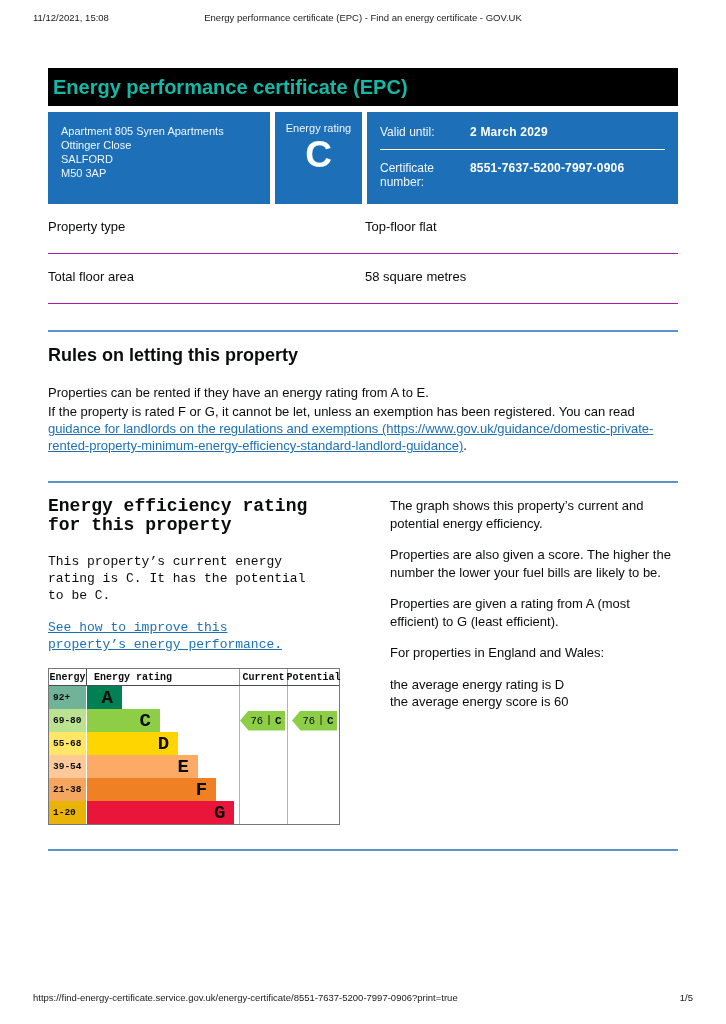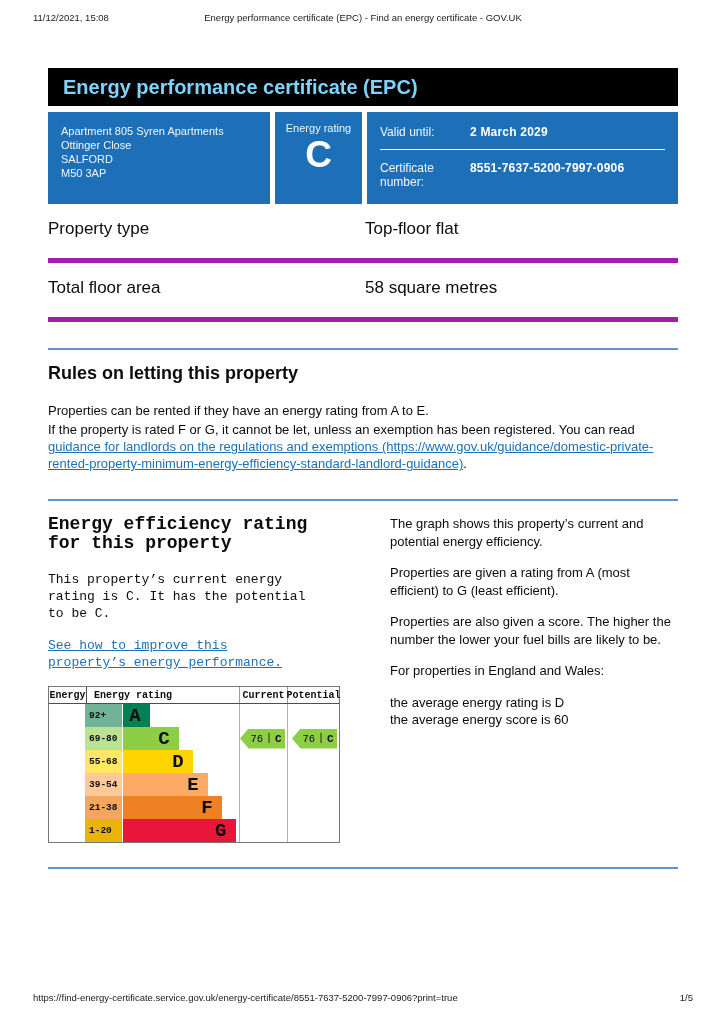--- a/index.html
+++ b/index.html
@@ -10,36 +10,36 @@
     color:#0b0c0c; -webkit-font-smoothing:antialiased;
   }
   
   .print-header { position:absolute; top:12px; left:33px; right:33px; font-size:9.5px; color:#1a1a1a; }
   .print-header .dt { float:left; }
   .print-header .ttl { position:absolute; left:50%; transform:translateX(-50%); white-space:nowrap; }
   .print-footer { position:absolute; left:33px; right:33px; bottom:21px; display:flex; justify-content:space-between; font-size:9.5px; color:#1a1a1a; }
 
   .content { position:absolute; left:48px; top:0; width:630px; }
 
-  .banner { margin-top:68px; height:38px; background:#000000; color:#7dd3fc;
-    display:flex; align-items:center; padding-left:15px; font-size:20px; font-weight:bold; }
+  .banner { margin-top:68px; height:38px; background:#000000; color:#14b8a6;
+    display:flex; align-items:center; padding-left:5px; font-size:20px; font-weight:bold; }
 
   .cert-row { display:flex; gap:5px; margin-top:6px; height:92px; }
   .box { background:#1d70b8; color:#ffffff; }
   .box.address { width:222px; padding:12px 13px; font-size:11px; line-height:14px; color:rgba(255,255,255,0.93); }
   .box.rating { width:87px; text-align:center; padding-top:10px; }
   .box.rating .lbl { font-size:11px; color:rgba(255,255,255,0.93); }
   .box.rating .big { font-size:37px; font-weight:bold; line-height:42px; }
   .box.validity { flex:1; padding:13px; font-size:12px; }
   .vrow { display:flex; align-items:baseline; }
   .vlabel { width:90px; flex:0 0 90px; color:rgba(255,255,255,0.93); }
   .vvalue { font-weight:bold; letter-spacing:0.2px; }
   .vdivider { border-top:1px solid #ffffff; margin:10px 0 11px; }
 
-  .summary-row { display:flex; padding:15px 0 19px; border-bottom:5px solid #a21caf; font-size:17px; }
+  .summary-row { display:flex; padding:15px 0 19px; border-bottom:1px solid #a21caf; font-size:13px; }
   .summary-row:first-of-type { margin-top:4px; }
   .summary-label { width:317px; flex:0 0 317px; }
 
   hr.blue { border:none; border-top:2px solid #5b94cd; }
   .hr1 { margin-top:26px; } .hr2 { margin-top:27px; } .hr3 { margin-top:24px; }
 
   h2.section { font-size:18px; line-height:19px; font-weight:bold; margin-top:14px; }
   .rules p { font-size:13px; line-height:17px; margin-top:19px; }
   .rules p.p2 { margin-top:2px; }
   a.link { color:#1d70b8; text-decoration:underline; cursor:pointer; }
@@ -54,21 +54,21 @@
   .col-right .avg div { font-size:13px; line-height:17.5px; }
 
   
   .epc-chart { margin-top:15px; width:292px; border:1px solid #777777; }
   .chart-grid-row { display:grid; grid-template-columns:38px 1fr 48px 52px; }
   .chart-header { height:17px; border-bottom:1px solid #4d4d4d; font-size:10px; font-weight:bold; }
   .chart-header > span { display:flex; align-items:center; }
   .h-score { justify-content:center; border-right:1px solid #4d4d4d; }
   .h-rating { padding-left:7px; }
   .h-cur, .h-pot { justify-content:center; border-left:1px solid #9b9b9b; }
-  .chart-row { height:23px;margin-left:36px; }
+  .chart-row { height:23px; }
   .cell-score { font-size:9.5px; font-weight:bold; display:flex; align-items:center; padding-left:4px; border-right:1px solid #ffffff; }
   .cell-rating { position:relative; }
   .band-bar { height:100%; display:flex; align-items:center; justify-content:flex-end; padding-right:9px; font-weight:bold; font-size:19px; color:#0b0c0c; }
   .cell-cp { border-left:1px solid #b1b4b6; display:flex; align-items:center; justify-content:flex-end; padding-right:2px; background:#ffffff; }
   .rating-arrow { width:45px; height:20px; clip-path:polygon(0 50%, 19% 0, 100% 0, 100% 100%, 19% 100%);
     display:flex; align-items:center; justify-content:center; padding-left:7px; font-size:10.5px; color:#0b0c0c;text-align:right; }
   .rating-arrow .sep { margin:0 3px; font-size:10px; }
   .rating-arrow b { font-size:11px; }
 </style>
 </head>
@@ -199,22 +199,22 @@
                 <div class="band-bar" style="width: 97%; background: rgb(233, 21, 59);">G</div>
               </div>
               <div class="cell-cp"></div>
               <div class="cell-cp"></div>
             </div>
           </div>
       </div>
     </div>
     <div class="col-right">
       <p>The graph shows this property’s current and potential energy efficiency.</p>
+      <p>Properties are also given a score. The higher the number the lower your fuel bills are likely to be.</p>
       <p>Properties are given a rating from A (most efficient) to G (least efficient).</p>
-      <p>Properties are also given a score. The higher the number the lower your fuel bills are likely to be.</p>
       <p>For properties in England and Wales:</p>
       <div class="avg">
         <div>the average energy rating is D</div>
         <div>the average energy score is 60</div>
       </div>
     </div>
   </div>
 
   <hr class="blue hr3">
 

